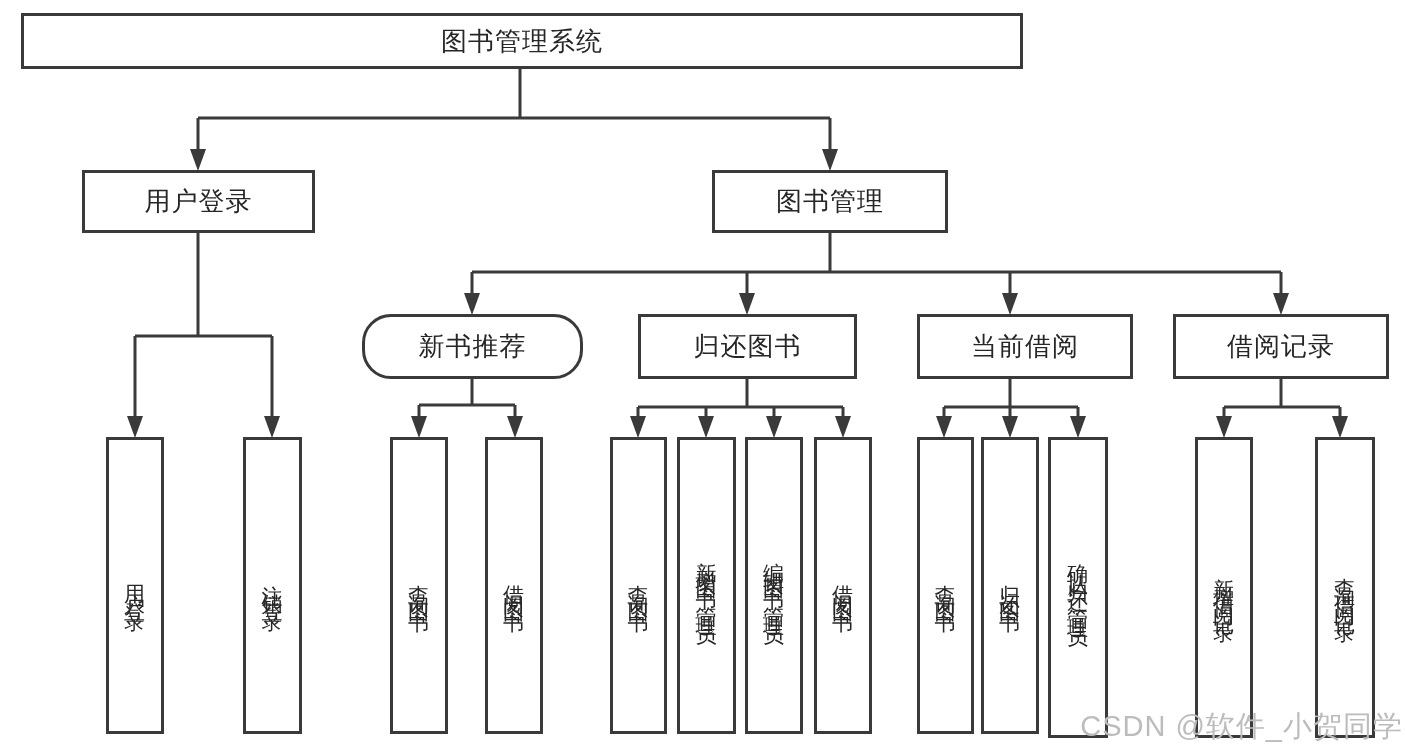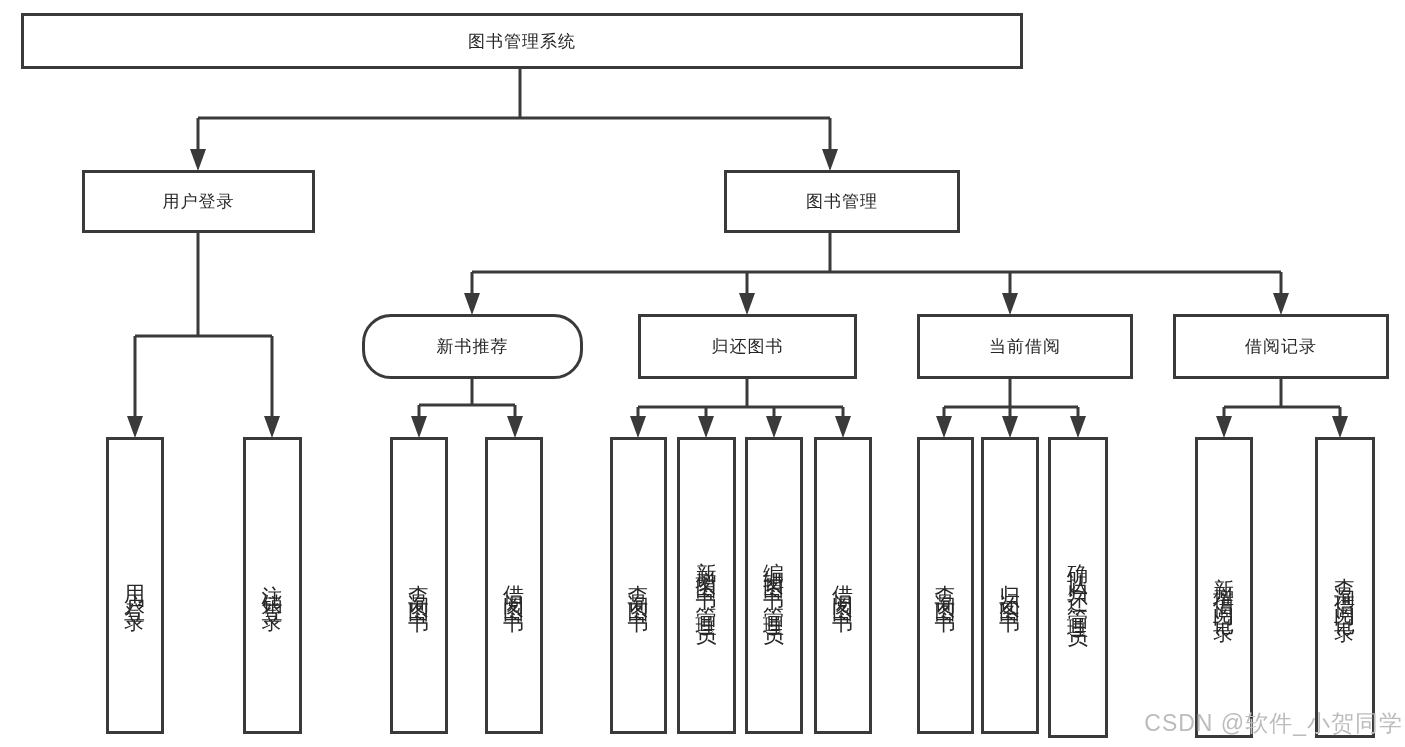--- a/index.html
+++ b/index.html
@@ -13,57 +13,57 @@
   svg.wires{position:absolute;left:0;top:0;z-index:1;}
   .box{
     position:absolute;
     box-sizing:border-box;
     border:3px solid #3a3a3a;
     background:#ffffff;
     display:flex;
     align-items:center;
     justify-content:center;
     color:#262626;
-    font-size:17px;
+    font-size:26px;
     letter-spacing:1px;
     z-index:2;
   }
   .vbox{
     writing-mode:vertical-rl;
     text-orientation:mixed;
     letter-spacing:9px;
     line-height:1;
     font-size:21px;
   }
   
   #root        {left:21px;  top:13px;  width:1002px; height:56px;}
   #n-user      {left:82px;  top:170px; width:233px;  height:63px;}
-  #n-mgmt      {left:712px; top:170px; width:236px;  height:63px;margin-left:12px;}
+  #n-mgmt      {left:712px; top:170px; width:236px;  height:63px;}
   #n-newrec    {left:362px; top:314px; width:221px;  height:65px;border-radius:29px;}
   #n-borrow    {left:638px; top:314px; width:219px;  height:65px;}
   #n-current   {left:902px; top:314px; width:216px;  height:65px;margin-left:15px;}
   #n-records   {left:1173px;top:314px; width:216px;  height:65px;}
   #a1{left:106px; top:437px; width:58px; height:297px;}
   #a2{left:243px; top:437px; width:59px; height:297px;}
   #b1{left:390px; top:437px; width:58px; height:297px;}
   #b2{left:485px; top:437px; width:58px; height:297px;}
   #c1{left:610px; top:437px; width:57px; height:297px;}
   #c2{left:677px; top:437px; width:59px; height:297px;}
   #c3{left:745px; top:437px; width:58px; height:297px;}
   #c4{left:814px; top:437px; width:58px; height:297px;}
   #d1{left:917px; top:437px; width:57px; height:297px;}
   #d2{left:981px; top:437px; width:58px; height:297px;}
   #d3{left:1048px;top:437px; width:60px; height:301px;}
   #e1{left:1195px;top:437px; width:58px; height:301px;}
   #e2{left:1315px;top:437px; width:60px; height:301px;}
   .watermark{
     position:absolute;
     right:2px;
-    bottom:8px;
-    font-size:23px;
+    bottom:0;
+    font-size:29px;
     letter-spacing:1px;
     color:#bcbcbc;
     z-index:3;
     white-space:nowrap;
   }
 </style>
 </head>
 <body>
 
 <div class="canvas">

